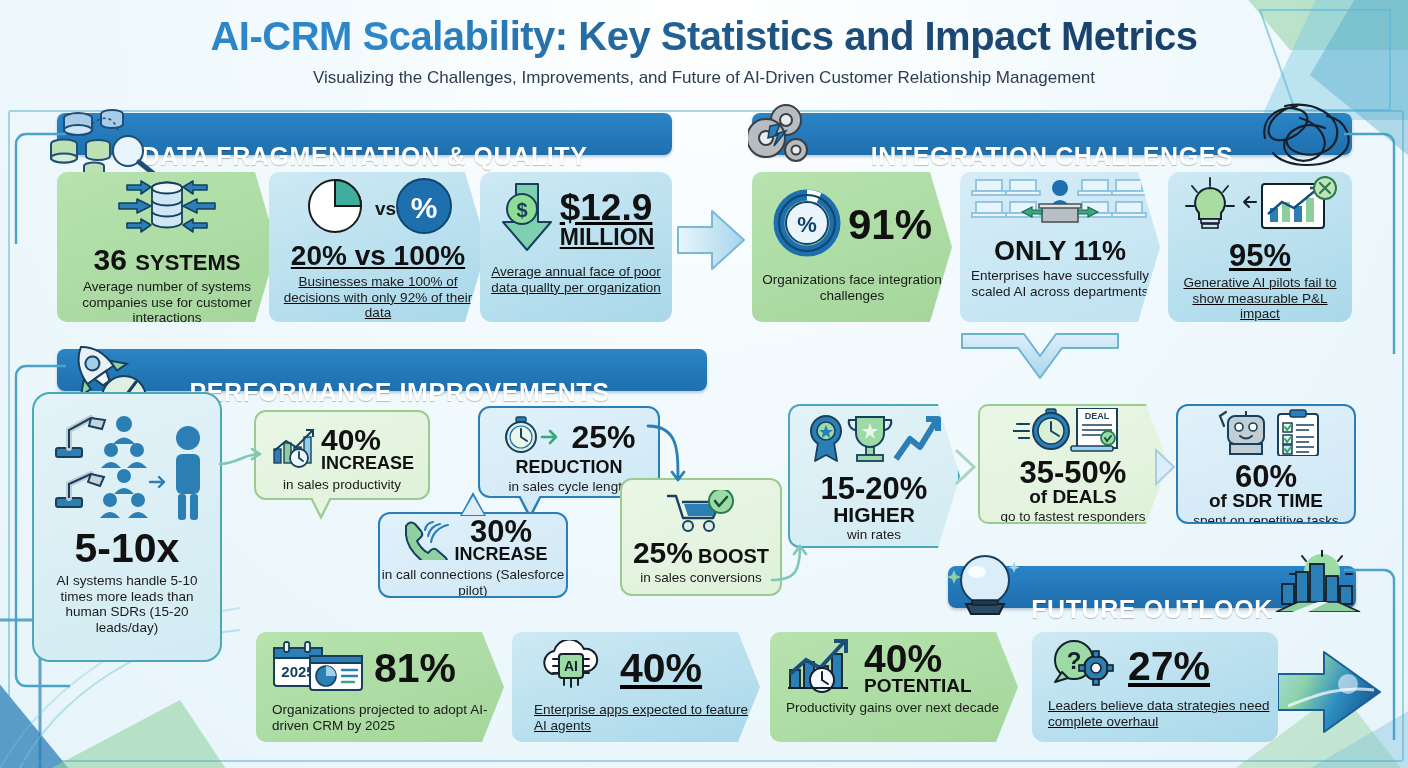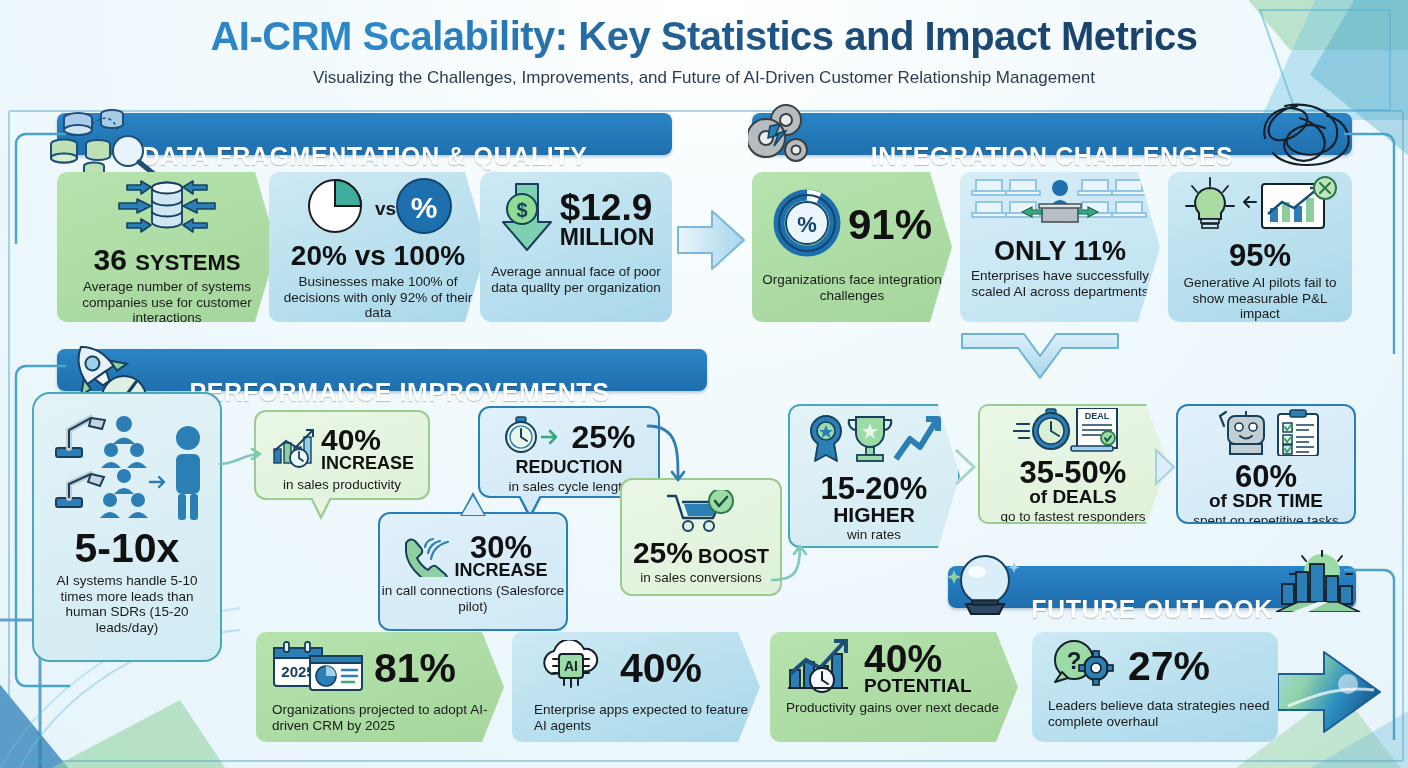--- a/index.html
+++ b/index.html
@@ -49,21 +49,21 @@
   .bigstat{font-weight:bold;color:#111;line-height:1;}
   .midstat{font-weight:bold;color:#111;}
   .desc{color:#1a1a1a;text-align:center;line-height:1.16;}
   
   .chev{
     clip-path:polygon(0 0, calc(100% - 22px) 0, 100% 50%, calc(100% - 22px) 100%, 0 100%);
     border-radius:10px;
   }
   .rcard{border-radius:12px;}
   .greenbg{background:linear-gradient(160deg,#b7e3ae 0%,#a4d69b 100%);}
-  .bluebg{background:linear-gradient(160deg,#cde9f4 0%,#a9d8ea 100%);}
+  .bluebg{background:linear-gradient(160deg,#cde9f4 0%,#a9d8ea 100%);text-decoration:underline;}
   .bluebg2{background:linear-gradient(160deg,#d6edf7 0%,#bfe2f1 100%);}
   .palegreen{background:linear-gradient(160deg,#eaf7e6 0%,#dff1da 100%);border:2px solid #9ccb8f;}
   .paleblue{background:linear-gradient(160deg,#e1f1fa 0%,#cfe8f6 100%);border:2px solid #2a7fb8;}
   .tealborder{background:linear-gradient(160deg,#e3f3f7 0%,#d2ebf3 100%);border:2px solid #4aa8b8;}
   
   .tail{position:absolute;width:0;height:0;}
   
   .conn{position:absolute;pointer-events:none;}
 </style>
 </head>
@@ -427,21 +427,21 @@
         </div>
         <div class="bigstat" style="font-size:32px;">25%</div>
       </div>
       <div class="midstat" style="font-size:18px;margin-top:-2px;">REDUCTION</div>
       <div class="desc" style="font-size:13.5px;margin-top:1px;width:176px;">in sales cycle length</div>
     </div>
   </div>
   <div class="tail" style="left:518px;top:496px;border-left:12px solid transparent;border-right:12px solid transparent;border-top:24px solid #2a7fb8;"></div>
   <div class="tail" style="left:520px;top:495px;border-left:10px solid transparent;border-right:10px solid transparent;border-top:19px solid #d5eaf7;"></div>
 
-  <div class="card rcard paleblue" style="left:378px;top:512px;width:190px;height:119px;">
+  <div class="card rcard paleblue" style="left:378px;top:512px;width:190px;height:86px;">
     <div class="inner" style="justify-content:center;">
       <div style="display:flex;align-items:center;gap:4px;margin-top:4px;">
         <div>
           <svg width="52" height="44" viewBox="0 0 52 44">
             <path d="M8,10 q4,-6 9,-2 l6,7 q3,4 -1,7 l-3,3 q4,8 11,12 l3,-3 q4,-3 7,1 l7,6 q5,5 -2,9 q-9,5 -22,-6 q-14,-12 -15,-25 q0,-6 0,-9 z" fill="#8fd0a0" stroke="#17405f" stroke-width="2" stroke-linejoin="round"></path>
             <g fill="none" stroke="#2b7fb5" stroke-width="2.2" stroke-linecap="round">
               <path d="M27,14 a10,10 0 0 1 8,-8"></path>
               <path d="M30,20 a15,15 0 0 1 12,-12"></path>
               <path d="M33,26 a21,21 0 0 1 17,-17"></path>
             </g>

